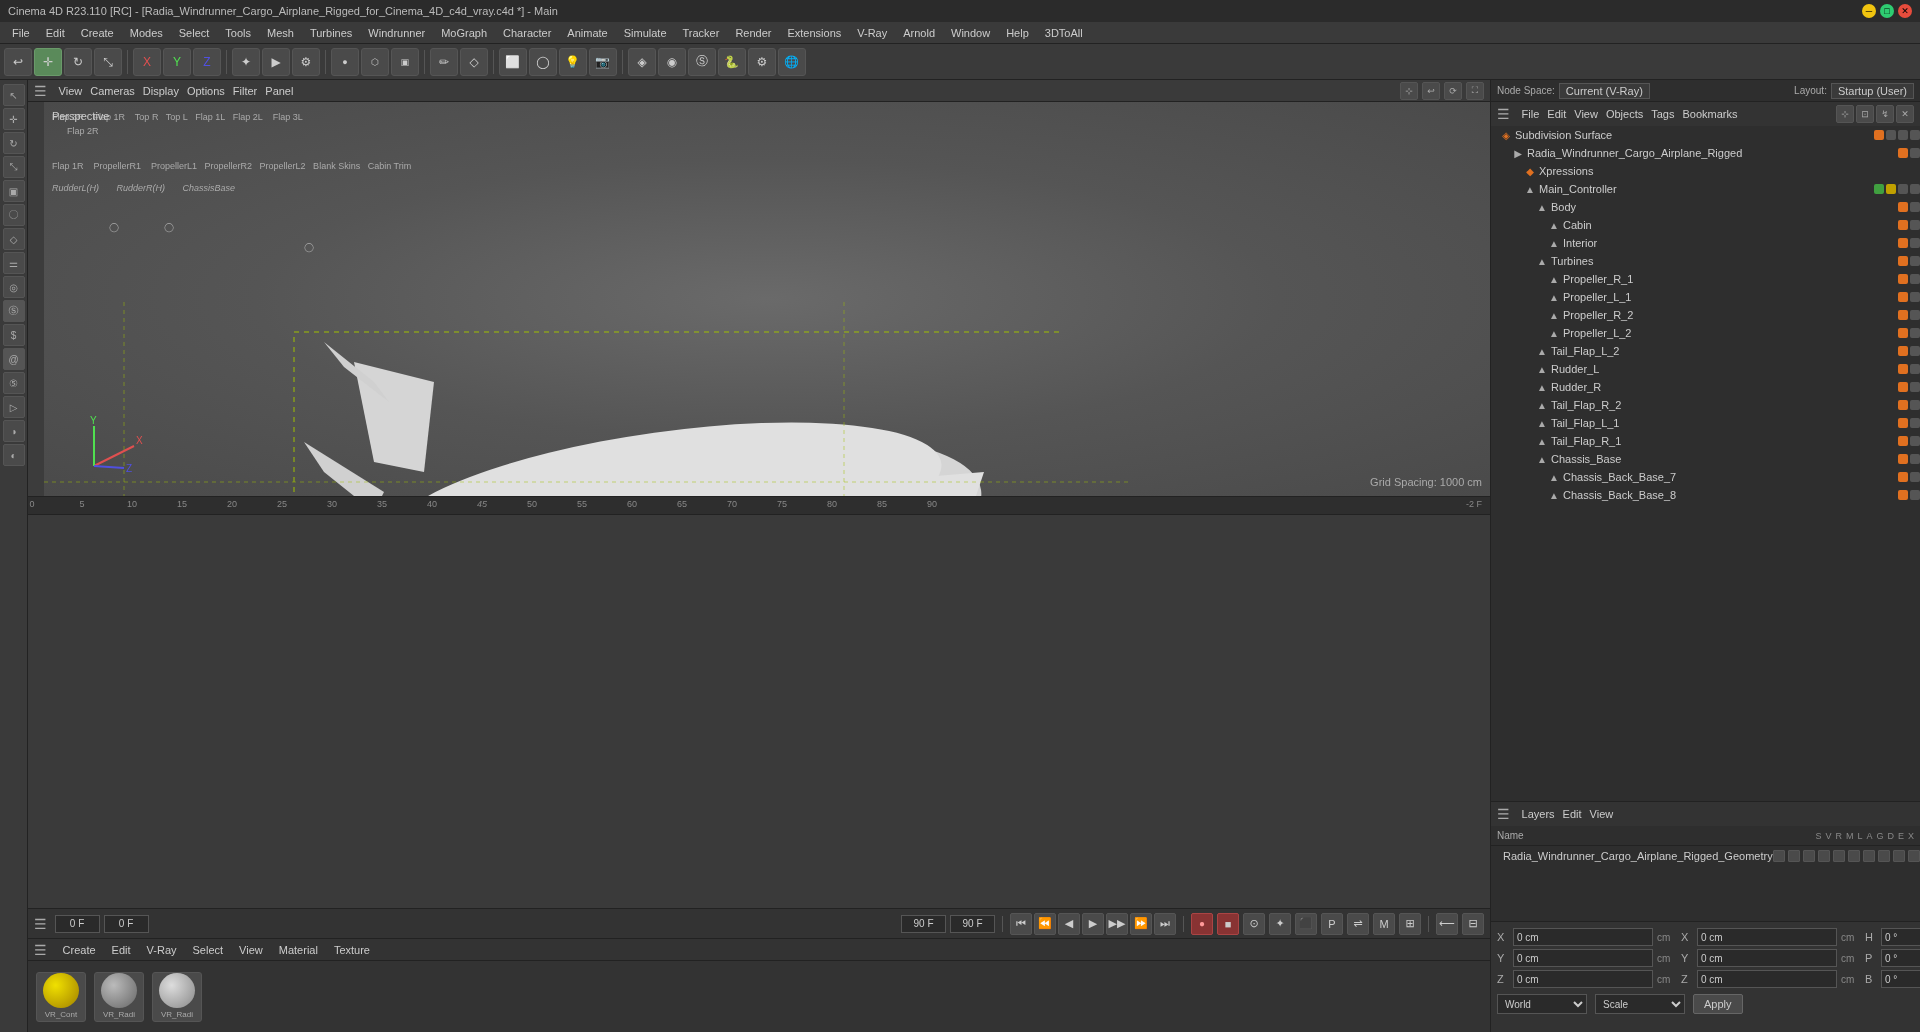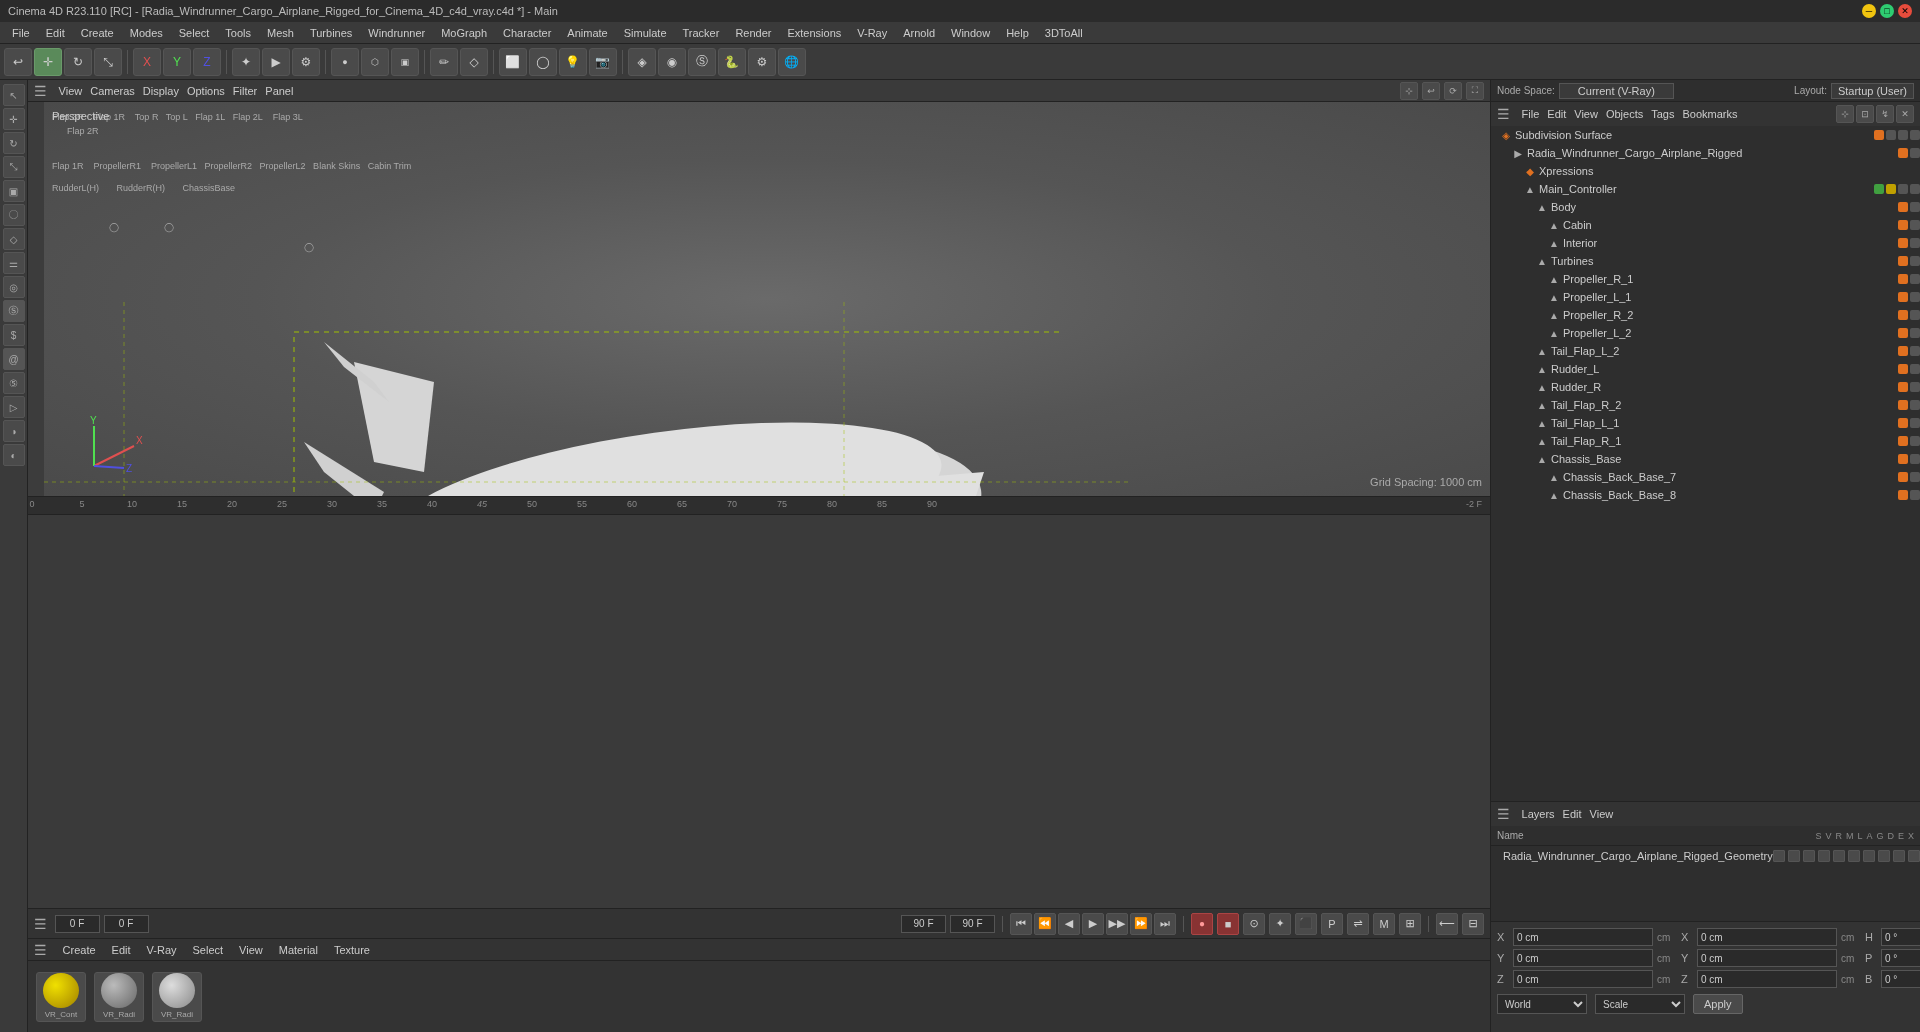--- a/index.html
+++ b/index.html
@@ -107,21 +107,21 @@
     ::-webkit-scrollbar { width: 8px; height: 8px; }
     ::-webkit-scrollbar-track { background: #2a2a2a; }
     ::-webkit-scrollbar-thumb { background: #555; border-radius: 4px; }
 
     
     .play-btn { width: 22px; height: 22px; background: #4a4a4a; border: 1px solid #555; border-radius: 2px; cursor: pointer; display: flex; align-items: center; justify-content: center; font-size: 11px; color: #ccc; }
     .play-btn.active { background: #cc4444; border-color: #dd5555; }
 
     
     .ns-label { font-size: 10px; color: #aaa; }
-    .ns-value { font-size: 11px; color: #ccc; background: #3a3a3a; padding: 1px 18px; border: 1px solid #555; }
+    .ns-value { font-size: 11px; color: #ccc; background: #3a3a3a; padding: 1px 6px; border: 1px solid #555; }
 
     
     .layout-label { font-size: 10px; color: #aaa; margin-left: 8px; }
     .layout-value { font-size: 11px; color: #ccc; background: #3a3a3a; padding: 1px 6px; border: 1px solid #555; }
 
     
     #vp-bg { 
       position: absolute; top: 0; left: 0; width: 100%; height: 100%;
       background: radial-gradient(ellipse at center, #6a6a6a 0%, #555 50%, #4a4a4a 100%);
     }
@@ -257,21 +257,21 @@
     </div>
 
     <div id="viewport">
       <div id="vp-bg"></div>
 
       <div id="annotation-overlay">
         <div style="position:absolute; top:8px; left:8px; color:#aaa; font-size:9px; line-height:1.6;">
           <div>Flap 3R&nbsp;&nbsp;&nbsp; Flap 1R&nbsp;&nbsp;&nbsp; Top R&nbsp;&nbsp; Top L&nbsp;&nbsp; Flap 1L&nbsp;&nbsp; Flap 2L&nbsp;&nbsp;&nbsp; Flap 3L</div>
           <div>&nbsp;&nbsp;&nbsp;&nbsp;&nbsp; Flap 2R</div>
           <div style="margin-top:20px;">Flap 1R&nbsp;&nbsp;&nbsp; PropellerR1&nbsp;&nbsp;&nbsp; PropellerL1&nbsp;&nbsp; PropellerR2&nbsp;&nbsp; PropellerL2&nbsp;&nbsp; Blank Skins&nbsp;&nbsp; Cabin Trim</div>
-          <div style="margin-top:8px;">RudderL(H)&nbsp;&nbsp;&nbsp;&nbsp;&nbsp;&nbsp; RudderR(H)&nbsp;&nbsp;&nbsp;&nbsp;&nbsp;&nbsp; ChassisBase</div>
+          <div style="margin-top:8px;font-style:italic;">RudderL(H)&nbsp;&nbsp;&nbsp;&nbsp;&nbsp;&nbsp; RudderR(H)&nbsp;&nbsp;&nbsp;&nbsp;&nbsp;&nbsp; ChassisBase</div>
         </div>
 
         <div style="position:absolute; top:120px; left:65px; color:#aaa; font-size:9px;">◯</div>
         <div style="position:absolute; top:120px; left:120px; color:#aaa; font-size:9px;">◯</div>
         <div style="position:absolute; top:140px; left:260px; color:#aaa; font-size:9px;">◯</div>
       </div>
 
       <div id="airplane-container">
         <svg viewBox="0 0 860 560" width="860" height="560" xmlns="http://www.w3.org/2000/svg">
 

